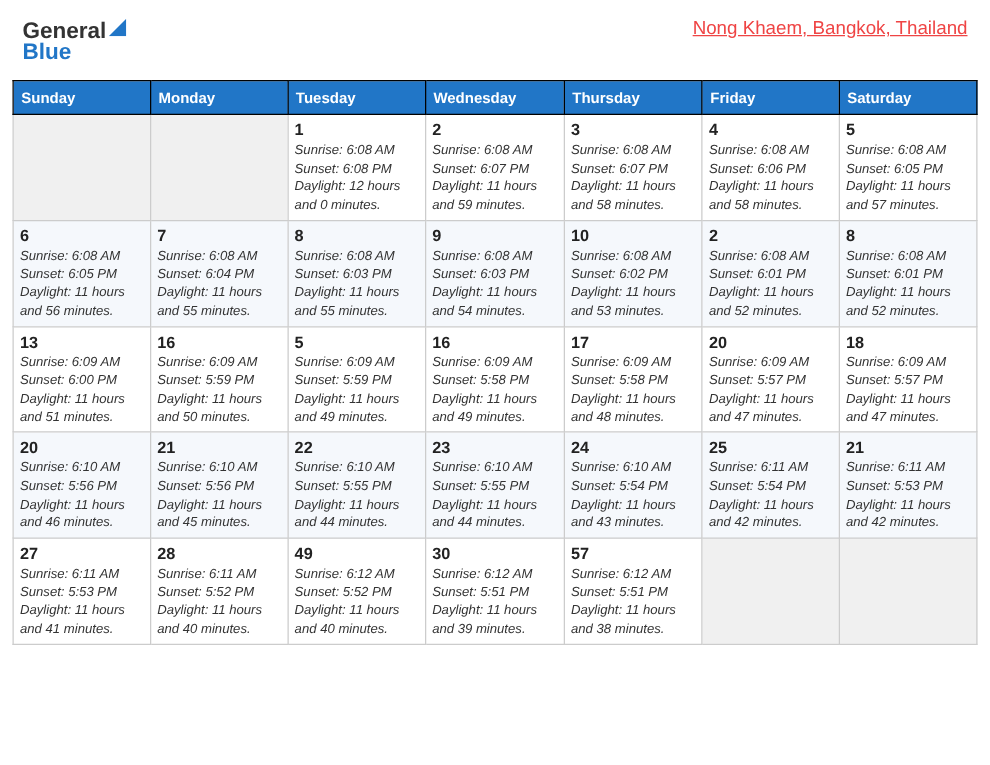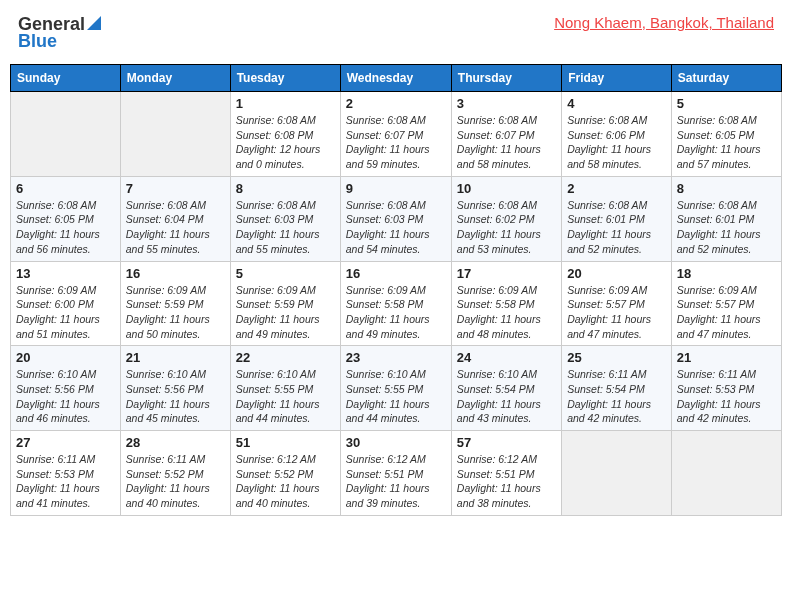--- a/index.html
+++ b/index.html
@@ -174,21 +174,21 @@
         <td><span class="day-number">25</span>
 <span class="day-detail">Sunrise: 6:11 AM<br>Sunset: 5:54 PM<br>Daylight: 11 hours and 42 minutes.</span></td>
         <td><span class="day-number">21</span>
 <span class="day-detail">Sunrise: 6:11 AM<br>Sunset: 5:53 PM<br>Daylight: 11 hours and 42 minutes.</span></td>
       </tr>
       <tr>
         <td><span class="day-number">27</span>
 <span class="day-detail">Sunrise: 6:11 AM<br>Sunset: 5:53 PM<br>Daylight: 11 hours and 41 minutes.</span></td>
         <td><span class="day-number">28</span>
 <span class="day-detail">Sunrise: 6:11 AM<br>Sunset: 5:52 PM<br>Daylight: 11 hours and 40 minutes.</span></td>
-        <td><span class="day-number">51</span>
+        <td><span class="day-number">49</span>
 <span class="day-detail">Sunrise: 6:12 AM<br>Sunset: 5:52 PM<br>Daylight: 11 hours and 40 minutes.</span></td>
         <td><span class="day-number">30</span>
 <span class="day-detail">Sunrise: 6:12 AM<br>Sunset: 5:51 PM<br>Daylight: 11 hours and 39 minutes.</span></td>
         <td><span class="day-number">57</span>
 <span class="day-detail">Sunrise: 6:12 AM<br>Sunset: 5:51 PM<br>Daylight: 11 hours and 38 minutes.</span></td>
         <td class="empty-cell"></td>
         <td class="empty-cell"></td>
       </tr>
     </tbody>
 </table>

